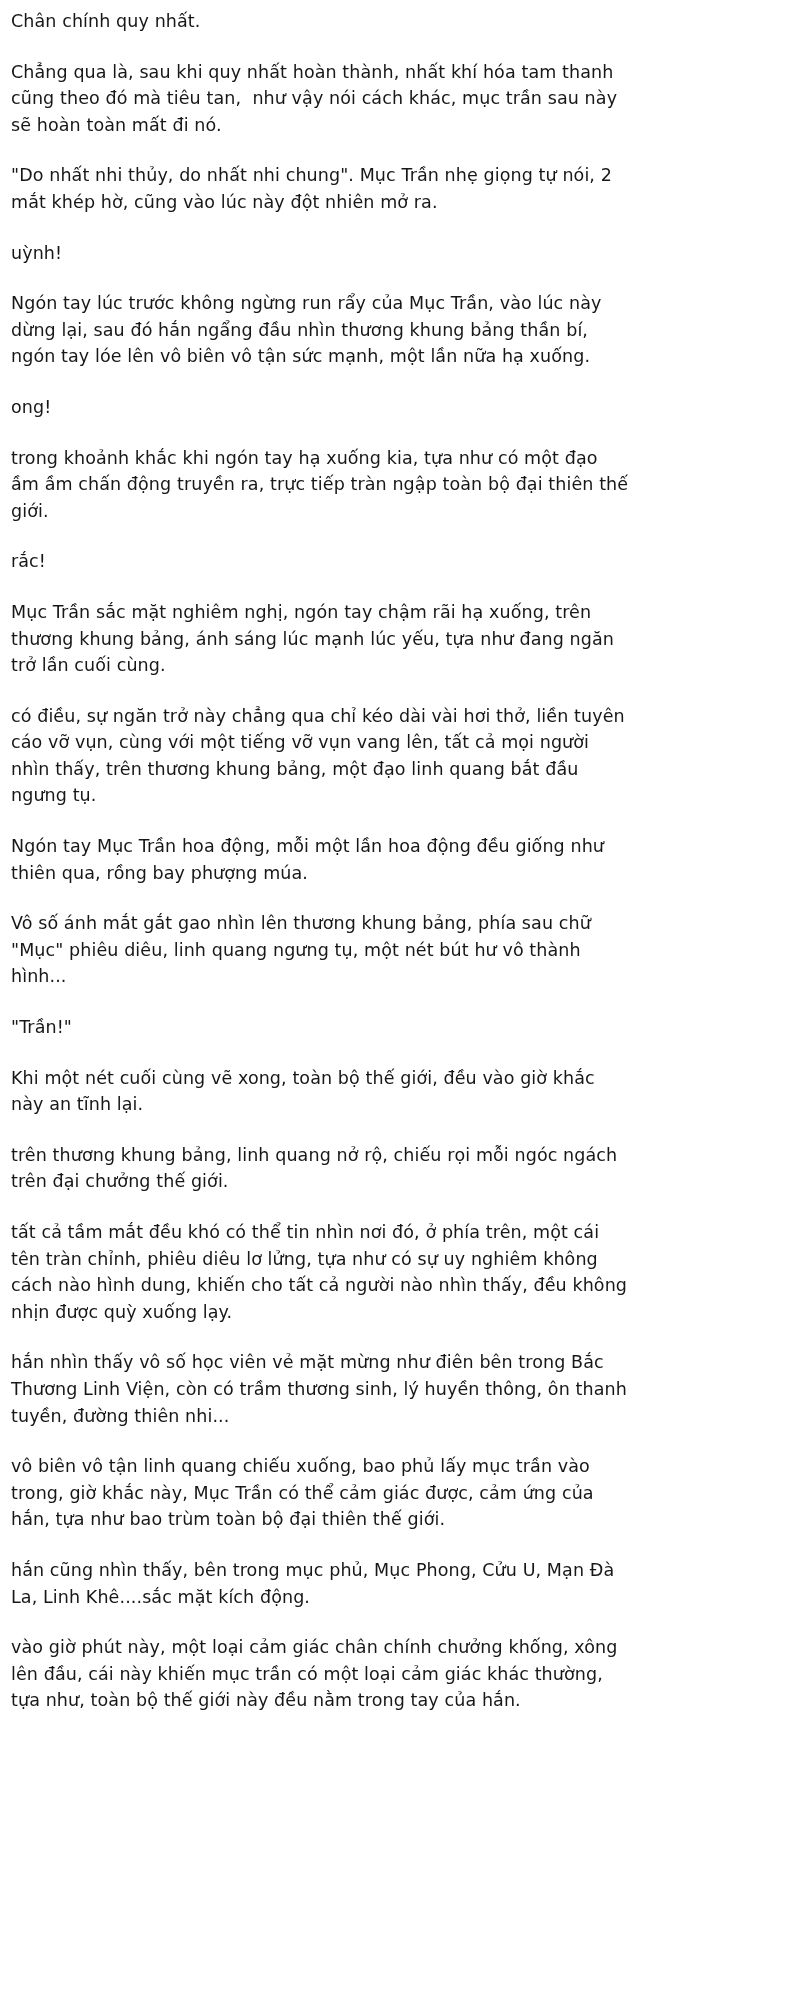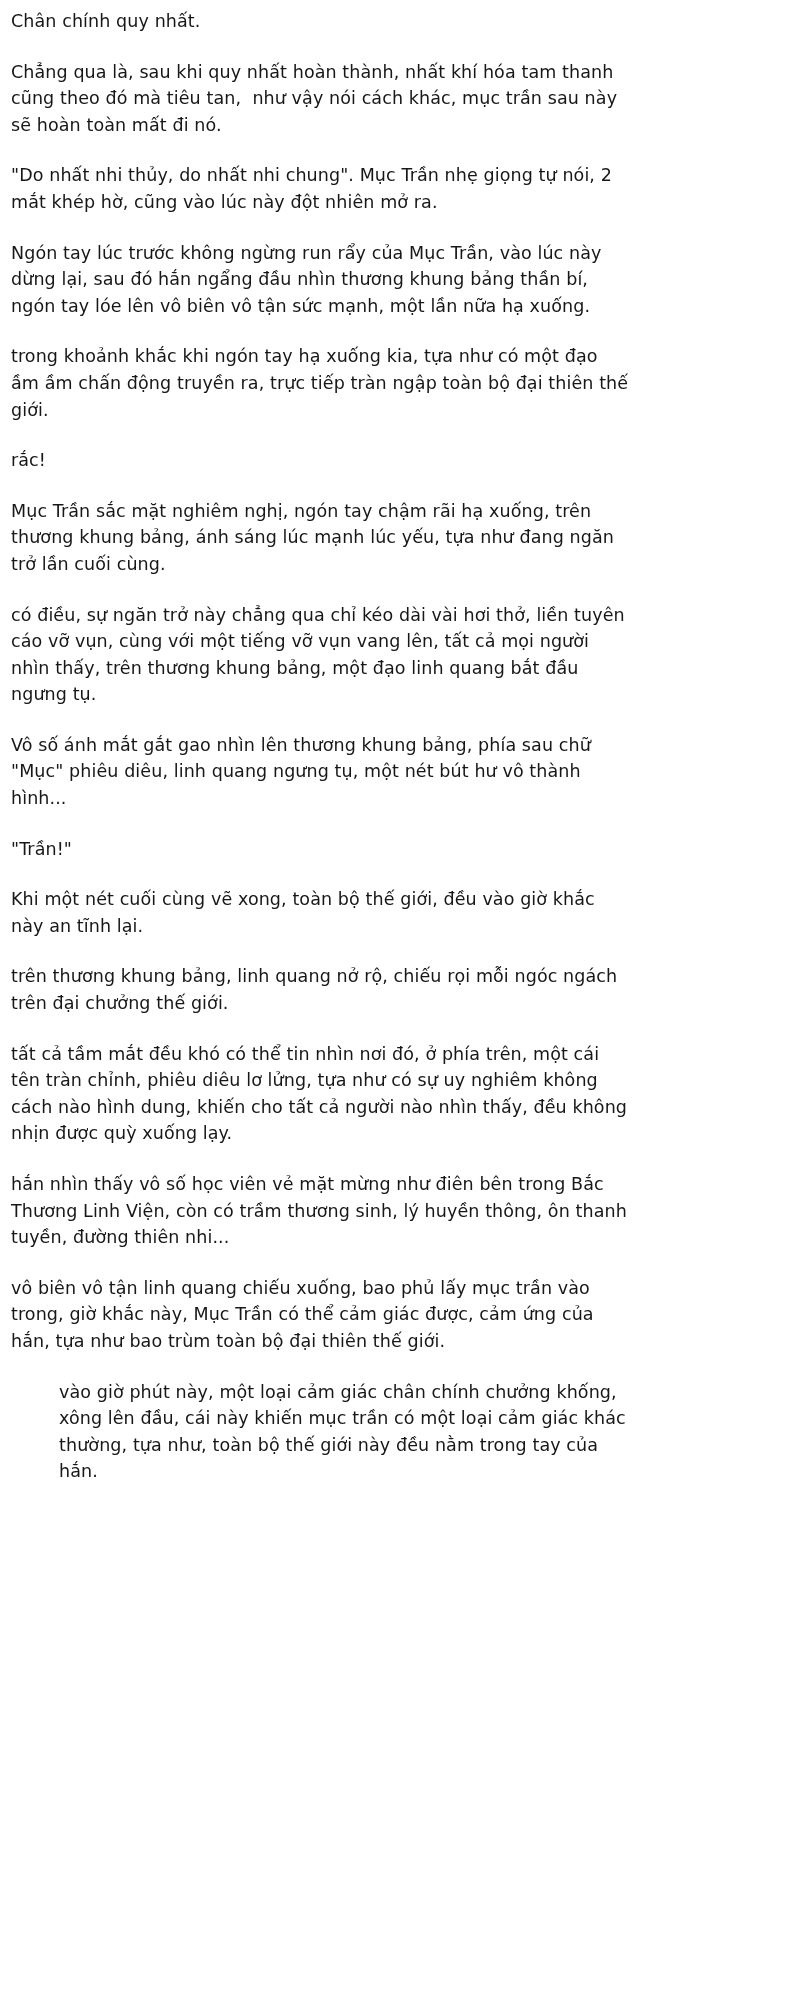--- a/index.html
+++ b/index.html
@@ -31,42 +31,45 @@
     font-size: 17.5px;
     line-height: 1.52;
     letter-spacing: 0.1px;
     color: #171717;
     text-align: left;
     white-space: pre-wrap;
     word-wrap: break-word;
   }
   p.para:last-child {
     margin-bottom: 0;
-    margin-left: 48px;
   }
   
   p.para.first {
     margin-top: 0;
   }
 </style>
 </head>
 <body>
 
 <div id="page">
   <div class="content">
     <p class="para first">Chân chính quy nhất.</p>
     <p class="para">Chẳng qua là, sau khi quy nhất hoàn thành, nhất khí hóa tam thanh cũng theo đó mà tiêu tan,  như vậy nói cách khác, mục trần sau này sẽ hoàn toàn mất đi nó.</p>
     <p class="para">"Do nhất nhi thủy, do nhất nhi chung". Mục Trần nhẹ giọng tự nói, 2 mắt khép hờ, cũng vào lúc này đột nhiên mở ra.</p>
+    <p class="para">uỳnh!</p>
     <p class="para">Ngón tay lúc trước không ngừng run rẩy của Mục Trần, vào lúc này dừng lại, sau đó hắn ngẩng đầu nhìn thương khung bảng thần bí, ngón tay lóe lên vô biên vô tận sức mạnh, một lần nữa hạ xuống.</p>
+    <p class="para">ong!</p>
     <p class="para">trong khoảnh khắc khi ngón tay hạ xuống kia, tựa như có một đạo ầm ầm chấn động truyền ra, trực tiếp tràn ngập toàn bộ đại thiên thế giới.</p>
     <p class="para">rắc!</p>
     <p class="para">Mục Trần sắc mặt nghiêm nghị, ngón tay chậm rãi hạ xuống, trên thương khung bảng, ánh sáng lúc mạnh lúc yếu, tựa như đang ngăn trở lần cuối cùng.</p>
     <p class="para">có điều, sự ngăn trở này chẳng qua chỉ kéo dài vài hơi thở, liền tuyên cáo vỡ vụn, cùng với một tiếng vỡ vụn vang lên, tất cả mọi người nhìn thấy, trên thương khung bảng, một đạo linh quang bắt đầu ngưng tụ.</p>
+    <p class="para">Ngón tay Mục Trần hoa động, mỗi một lần hoa động đều giống như thiên qua, rồng bay phượng múa.</p>
     <p class="para">Vô số ánh mắt gắt gao nhìn lên thương khung bảng, phía sau chữ "Mục" phiêu diêu, linh quang ngưng tụ, một nét bút hư vô thành hình...</p>
     <p class="para">"Trần!"</p>
     <p class="para">Khi một nét cuối cùng vẽ xong, toàn bộ thế giới, đều vào giờ khắc này an tĩnh lại.</p>
     <p class="para">trên thương khung bảng, linh quang nở rộ, chiếu rọi mỗi ngóc ngách trên đại chưởng thế giới.</p>
     <p class="para">tất cả tầm mắt đều khó có thể tin nhìn nơi đó, ở phía trên, một cái tên tràn chỉnh, phiêu diêu lơ lửng, tựa như có sự uy nghiêm không cách nào hình dung, khiến cho tất cả người nào nhìn thấy, đều không nhịn được quỳ xuống lạy.</p>
     <p class="para">hắn nhìn thấy vô số học viên vẻ mặt mừng như điên bên trong Bắc Thương Linh Viện, còn có trầm thương sinh, lý huyền thông, ôn thanh tuyền, đường thiên nhi...</p>
     <p class="para">vô biên vô tận linh quang chiếu xuống, bao phủ lấy mục trần vào trong, giờ khắc này, Mục Trần có thể cảm giác được, cảm ứng của hắn, tựa như bao trùm toàn bộ đại thiên thế giới.</p>
+    <p class="para">hắn cũng nhìn thấy, bên trong mục phủ, Mục Phong, Cửu U, Mạn Đà La, Linh Khê....sắc mặt kích động.</p>
     <p class="para">vào giờ phút này, một loại cảm giác chân chính chưởng khống, xông lên đầu, cái này khiến mục trần có một loại cảm giác khác thường, tựa như, toàn bộ thế giới này đều nằm trong tay của hắn.</p>
   </div>
 </div>
 
 </body></html>

